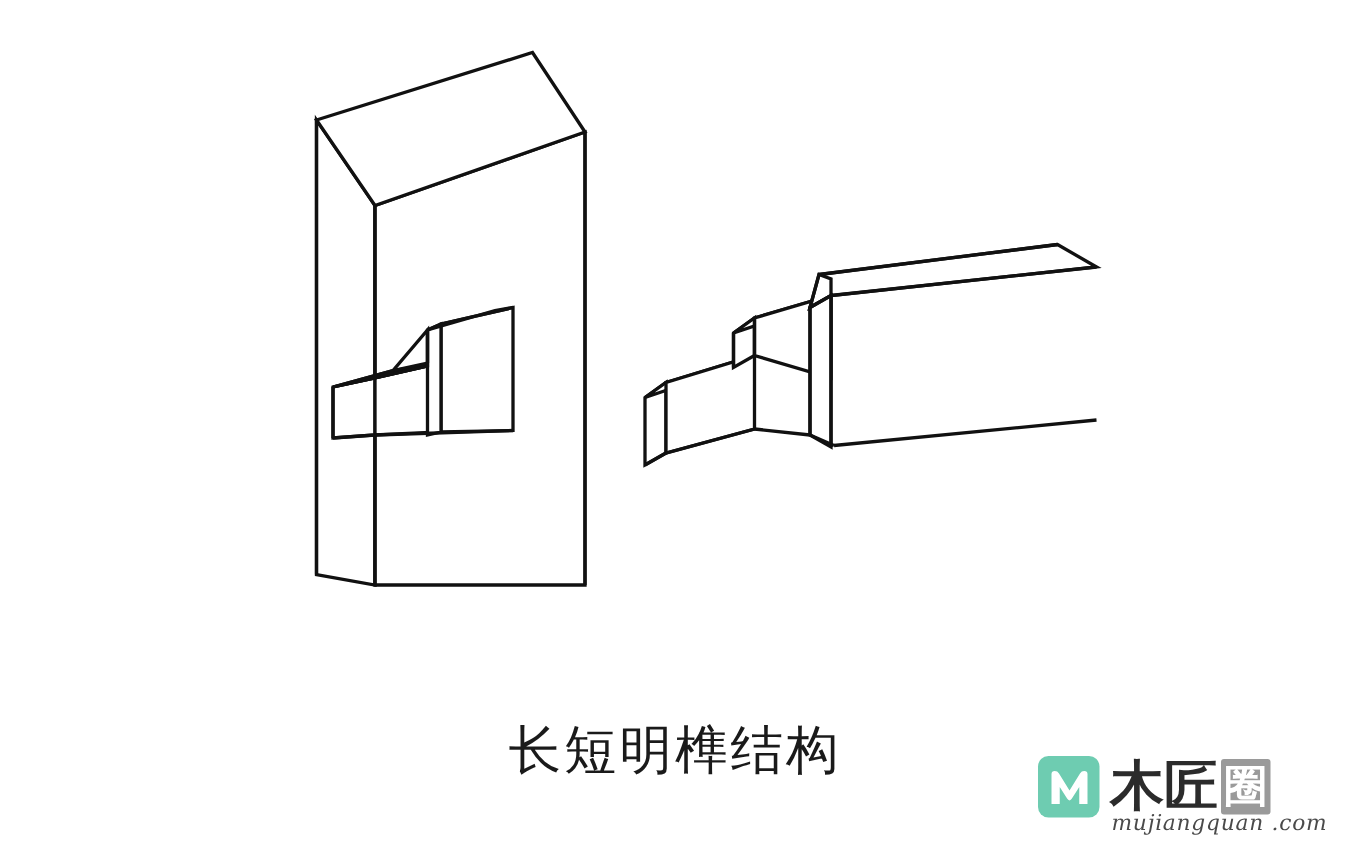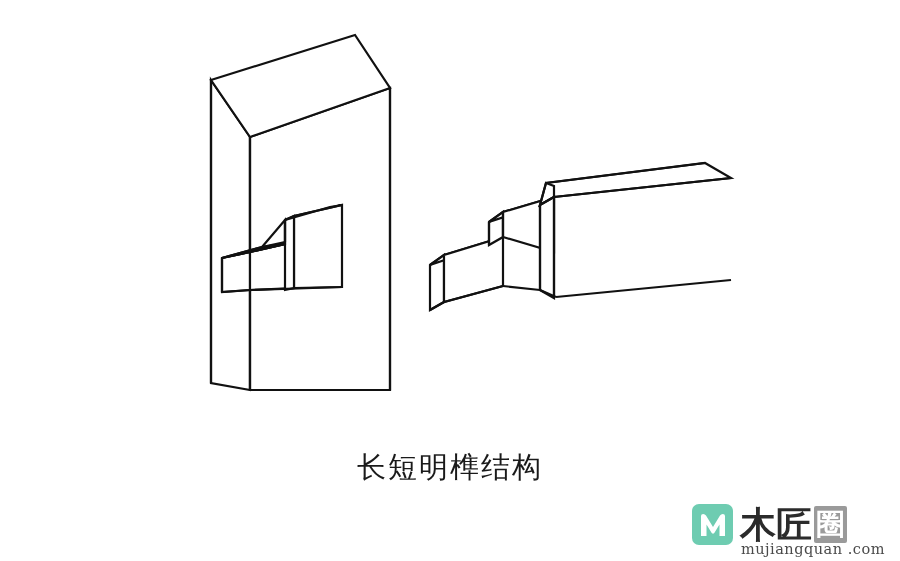--- a/index.html
+++ b/index.html
@@ -20,25 +20,25 @@
   #illustration {
     position: absolute;
     left: 0;
     top: 0;
     width: 900px;
     height: 561px;
   }
   #caption {
     position: absolute;
     left: 0;
-    top: 444px;
+    top: 478px;
     width: 900px;
     text-align: center;
     font-family: "DejaVu Sans", "Liberation Sans", sans-serif;
-    font-size: 29px;
+    font-size: 35px;
     line-height: 46px;
     letter-spacing: 2px;
     color: #1a1a1a;
     font-weight: 400;
     user-select: none;
   }
   
   #watermark {
     position: absolute;
     left: 692px;
@@ -88,20 +88,21 @@
     background: #9a9a9a;
     padding: 3px 2px 4px 2px;
     margin-left: 2px;
     border-radius: 2px;
     display: inline-block;
   }
   #wm-domain {
     margin-left: 49px;
     margin-top: -4px;
     font-family: "DejaVu Serif", "Liberation Serif", serif;
+    font-style: italic;
     font-size: 14.5px;
     letter-spacing: 0.5px;
     color: #4a4a4a;
     white-space: nowrap;
   }
 </style>
 </head>
 <body>
 
 <div id="page">

